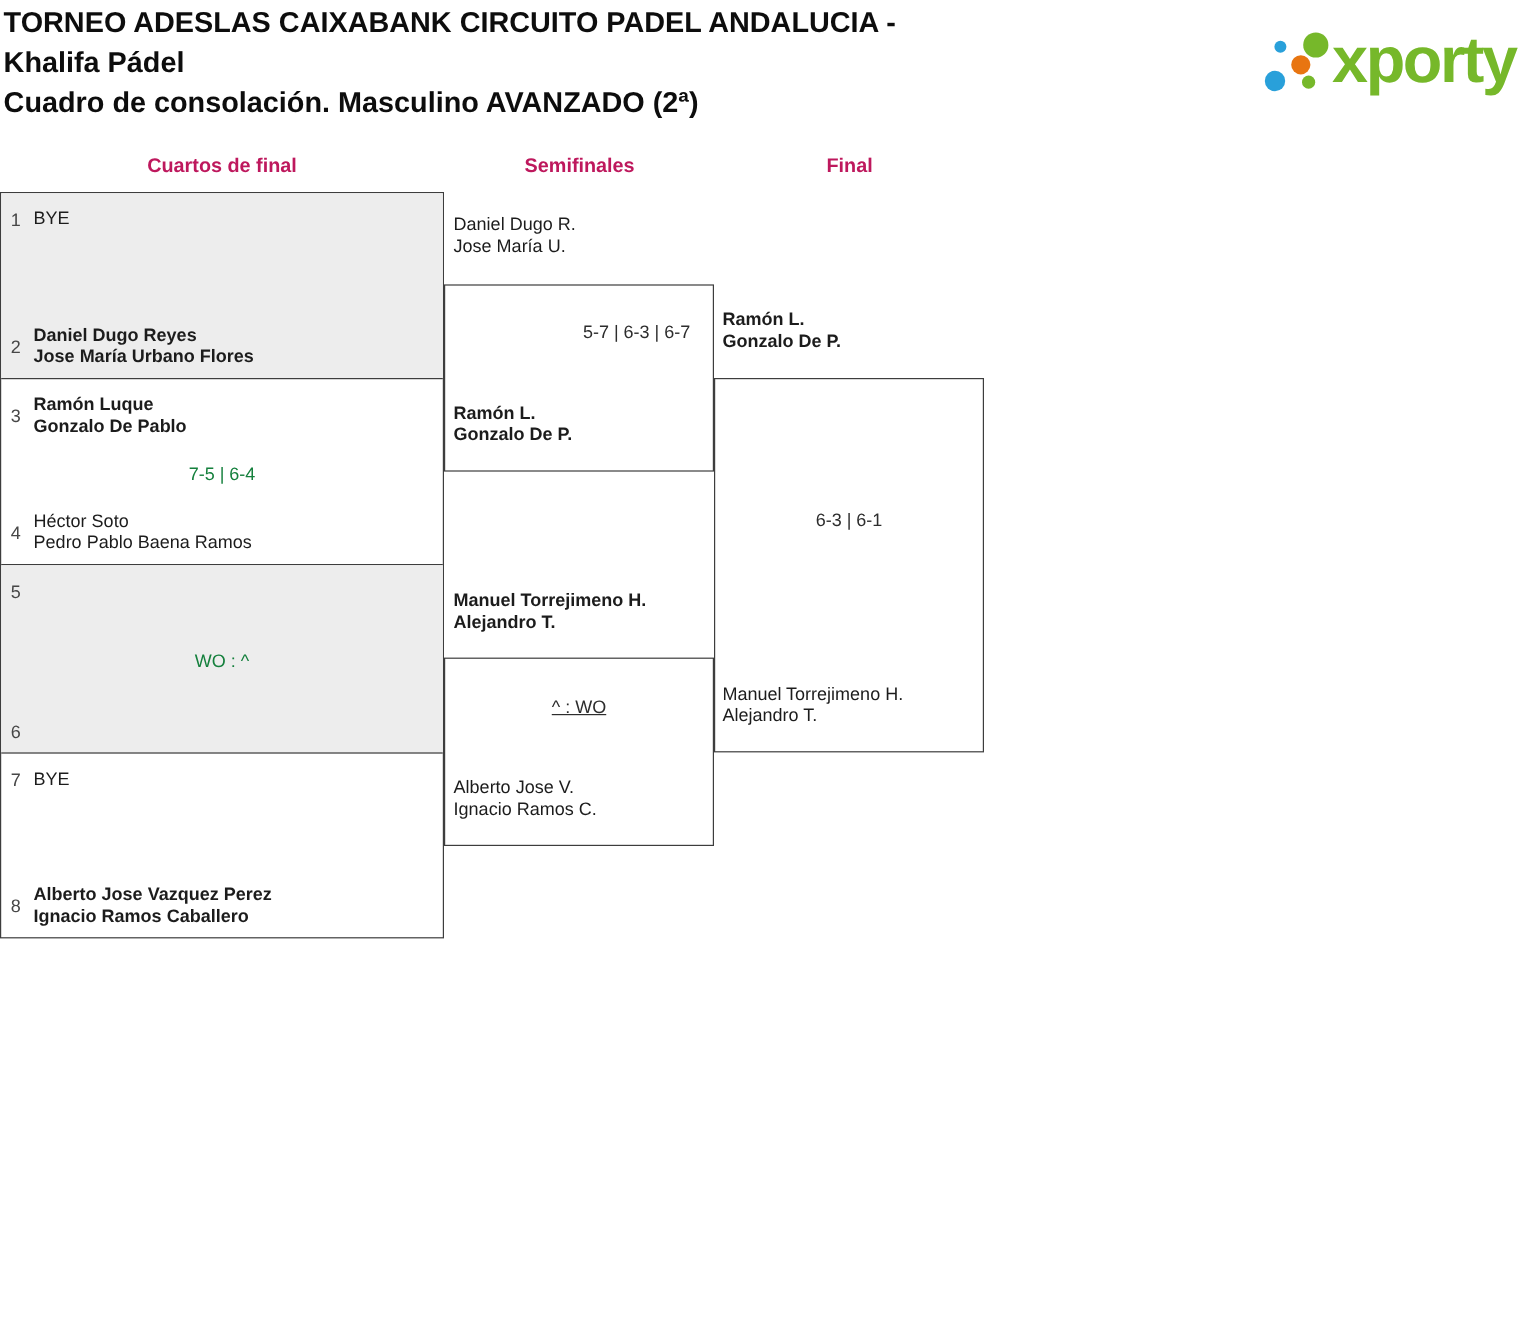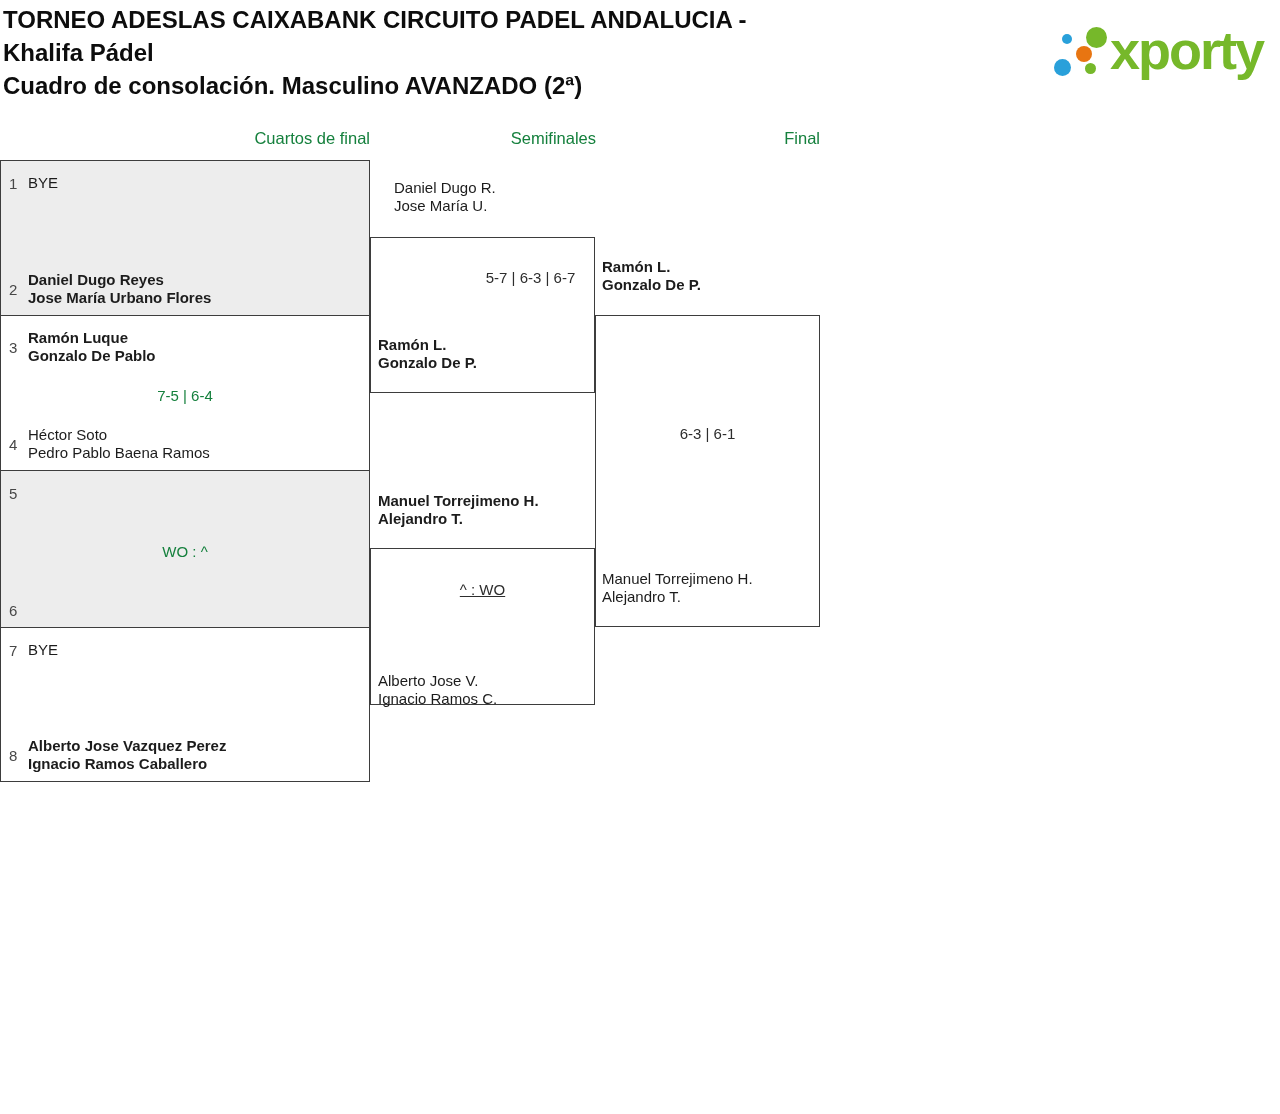--- a/index.html
+++ b/index.html
@@ -16,22 +16,22 @@
   .dot { position:absolute; border-radius:50%; }
   .dot-blue-small  { left:14px; top:10px; width:10px; height:10px; background:var(--logo-blue,#29a0da); }
   .dot-green-big   { left:38px; top:3px;  width:21px; height:21px; background:var(--logo-green,#76b82a); }
   .dot-orange      { left:28px; top:22px; width:16px; height:16px; background:var(--logo-orange,#e87511); }
   .dot-blue-big    { left:6px;  top:35px; width:17px; height:17px; background:var(--logo-blue,#29a0da); }
   .dot-green-small { left:37px; top:39px; width:11px; height:11px; background:var(--logo-green,#76b82a); }
   .logo-text { position:absolute; left:62px; top:-5px; font-size:54px; font-weight:700;
                letter-spacing:-2px; color:var(--logo-green,#76b82a); }
 
   
-  .round-header { position:absolute; top:129px; text-align:right;
-                  font-size:16.5px; font-weight:400; color:#15803d; }
+  .round-header { position:absolute; top:129px; text-align:center;
+                  font-size:16.5px; font-weight:700; color:#be185d; }
   .rh-qf    { left:0;     width:370px; }
   .rh-sf    { left:370px; width:226px; }
   .rh-final { left:596px; width:224px; }
 
   
   .qf-box { position:absolute; left:0; top:160px; width:370px; height:622px;
             border:1px solid #3d3d3d; display:flex; flex-direction:column; }
   .qf-sec { height:155px; padding:13px 8px 8px 8px;
             display:flex; flex-direction:column; justify-content:space-between; }
   .qf-sec.divider { border-bottom:1px solid #3d3d3d; }
@@ -50,27 +50,27 @@
   .match-box { position:absolute; border:1px solid #3d3d3d; background:transparent; }
   .sf1-box   { left:370px; top:237px; width:225px; height:156px; }
   .sf2-box   { left:370px; top:548px; width:225px; height:157px; }
   .final-box { left:595px; top:315px; width:225px; height:312px; }
 
   .abs-names { position:absolute; font-size:15px; line-height:18px; color:#1c1c1c; }
   .abs-names span { display:block; }
   .abs-names.winner { font-weight:700; }
   .abs-score { position:absolute; text-align:center; font-size:15px; color:#2d2d2d; }
 
-  .sf1-top    { left:378px; top:179px;margin-left:16px; }
+  .sf1-top    { left:378px; top:179px; }
   .sf1-score  { left:370px; top:269px; width:225px;margin-left:48px; }
   .sf1-bottom { left:378px; top:336px; }
 
   .sf2-top    { left:378px; top:492px; }
   .sf2-score  { left:370px; top:581px; width:225px;text-decoration:underline; }
-  .sf2-bottom { left:378px; top:648px;margin-top:24px; }
+  .sf2-bottom { left:378px; top:648px; }
 
   .final-top    { left:602px; top:258px; }
   .final-score  { left:595px; top:425px; width:225px; }
   .final-bottom { left:602px; top:570px; }
 </style>
 </head>
 <body>
 
 <div class="page">
 

